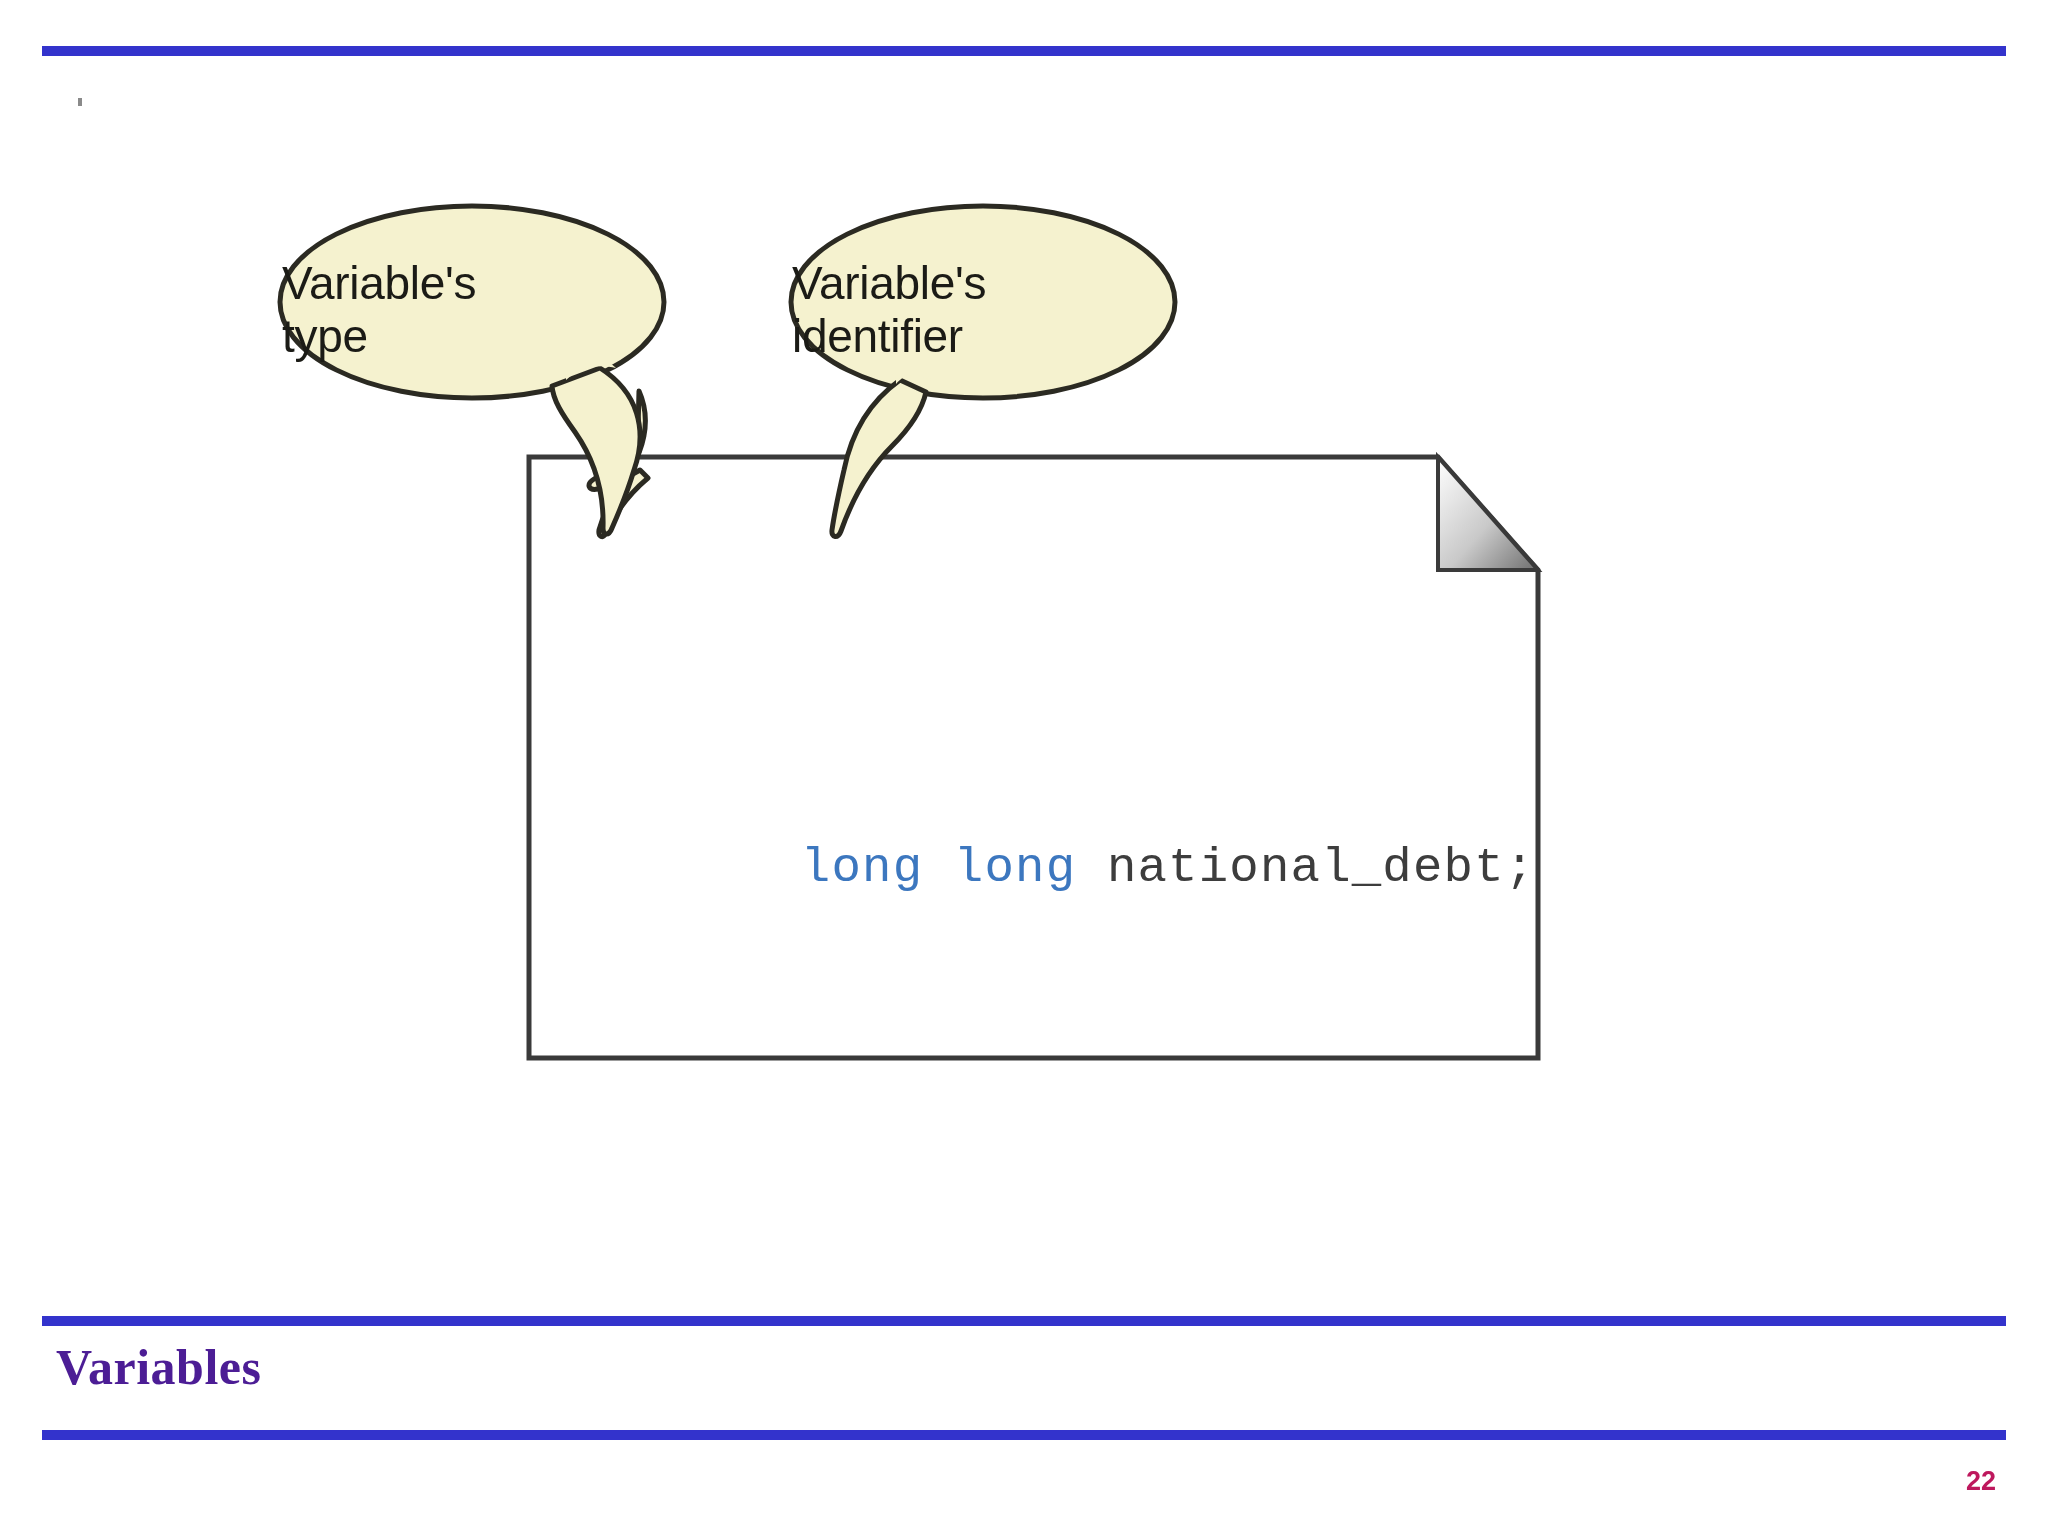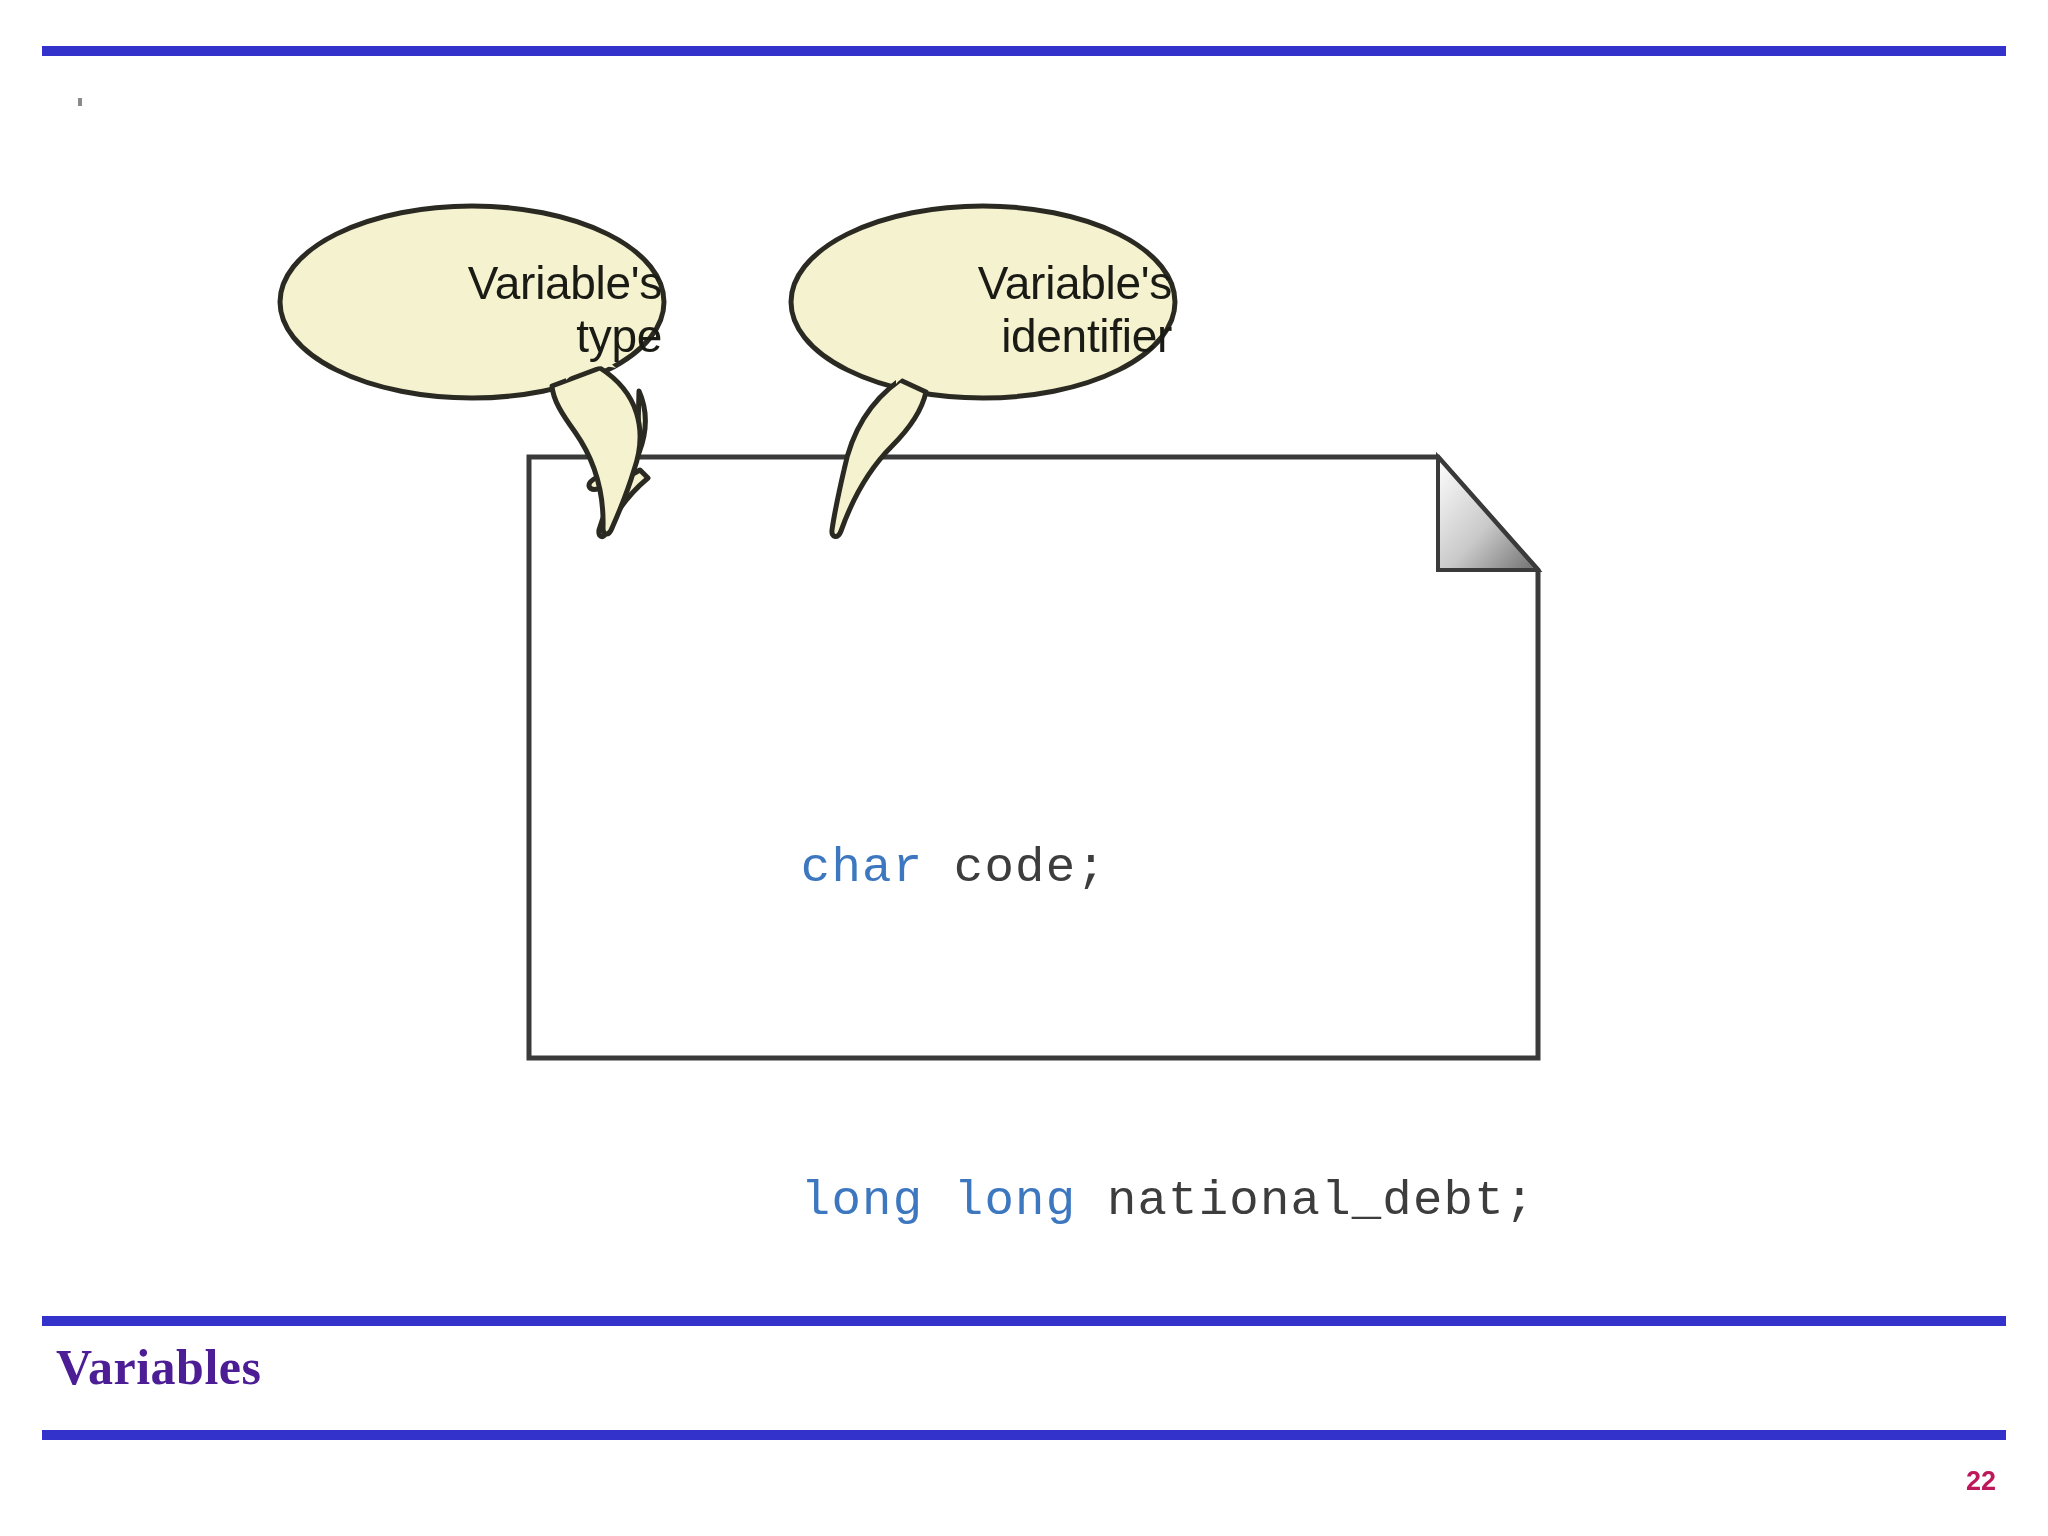--- a/index.html
+++ b/index.html
@@ -20,21 +20,21 @@
 
   .tick{position:absolute;left:78px;top:98px;width:4px;height:8px;background:#8a8a8a;}
 
   
   .diagram{position:absolute;left:0;top:0;width:2048px;height:1300px;}
   .diagram svg{position:absolute;left:0;top:0;}
 
   
   .callout-text{
     position:absolute;
-    text-align:right;
+    text-align:left;
     color:#1b1b16;
     font-family:"Liberation Sans", sans-serif;
     font-size:46px;
     line-height:1.15;
     letter-spacing:-0.3px;
     white-space:pre-line;
   }
   #calloutA{left:282px;top:257px;width:380px;}
   #calloutB{left:792px;top:257px;width:380px;}
 
@@ -154,23 +154,20 @@
     </svg>
 
     <div class="callout-text" id="calloutA">Variable's
 type</div>
 
     <div class="callout-text" id="calloutB">Variable's
 identifier</div>
 
     <div class="code">
       <div class="code-line">
-        <span class="kw">char</span><span class="id"> code;</span>
-      </div>
-      <div class="code-line">
         <span class="kw">long long</span><span class="id"> national_debt;</span>
       </div>
       
       
     </div>
 
   </div>
 
   <div class="rule rule-mid"></div>
 

